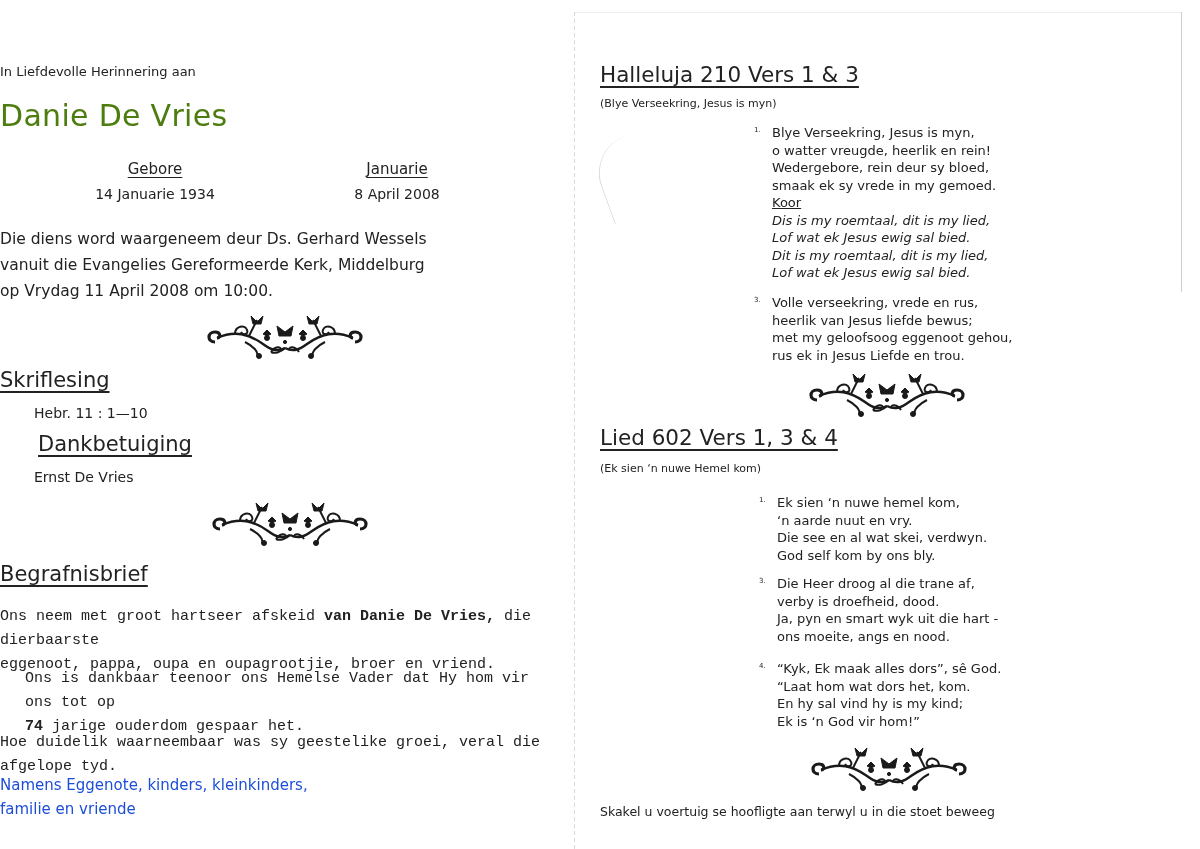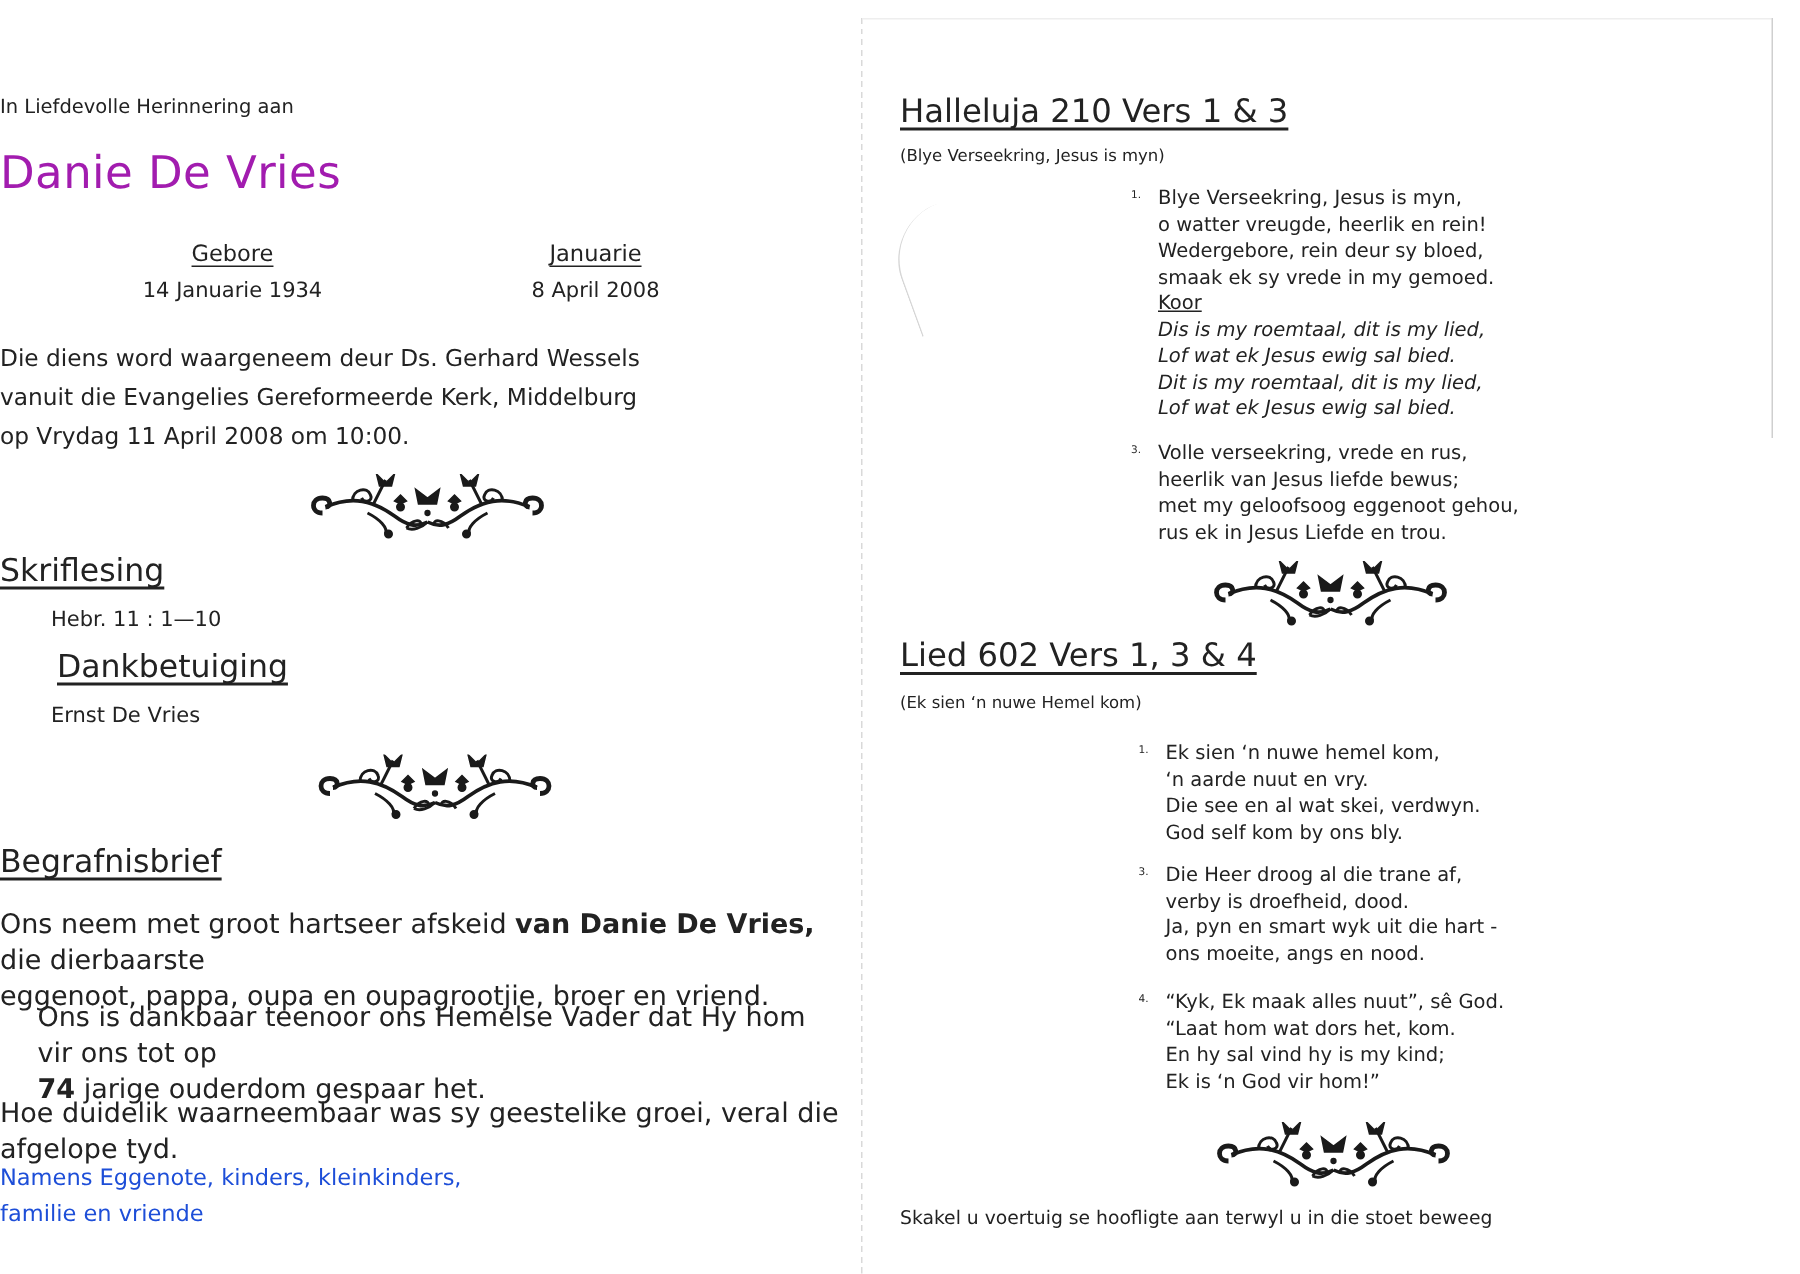--- a/index.html
+++ b/index.html
@@ -26,37 +26,37 @@
     background: #cfcfcf;
   }
   .top-edge {
     position: absolute; left: 575px; top: 12px; width: 606px; height: 1px;
     background: #eeeeee;
   }
   .center { text-align: left; position: absolute; left: 0; right: 0; }
 
   
   .intro { top: 64px; font-size: 13px; }
-  .name { top: 98px; font-size: 30px; color: #a21caf; letter-spacing: 0.3px; }
+  .name { top: 98px; font-size: 30px; color: #4d7c0f; letter-spacing: 0.3px; }
   .dates { position: absolute; top: 160px; left: 0; width: 560px; }
   .date-col { position: absolute; text-align: center; width: 240px; }
   .date-col.born { left: 35px; }
   .date-col.died { left: 277px; }
   .date-head { font-size: 15px; text-decoration: underline; text-underline-offset: 3px; }
   .date-val { font-size: 14px; margin-top: 8px; }
   .service { top: 226px; font-size: 15.5px; line-height: 26px; }
   .orn { position: absolute; }
   .section-title { font-size: 21px; text-decoration: underline; text-underline-offset: 4px; text-decoration-thickness: 1.5px; }
   .section-sub { font-size: 14px; margin-left: 34px; }
   .s1 { top: 368px; }
   .s1sub { top: 405px; }
   .s2 { top: 432px; padding-left: 38px; }
   .s2sub { top: 469px; }
   .s3 { top: 562px; }
-  .para { font-size: 18px; line-height: 24px; }
+  .para { font-size: 15px; line-height: 24px; font-family: Liberation Mono, monospace; }
   .p1 { top: 605px; }
   .p2 { top: 667px; padding-left: 25px; }
   .p3 { top: 731px; }
   .closing { top: 773px; font-size: 15px; line-height: 24px; color: #1d4ed8; }
   b { font-weight: bold; }
 
   
   .hymn-title { font-size: 21.5px; text-decoration: underline; text-underline-offset: 4px; text-decoration-thickness: 1.5px; }
   .hymn-sub { font-size: 11px; }
   .verse { position: absolute; font-size: 13px; line-height: 17.5px; }
@@ -214,21 +214,21 @@
   <div class="verse" style="left:177px; top:575px;">
     <span class="vnum">3.</span>
     <div>Die Heer droog al die trane af,</div>
     <div>verby is droefheid, dood.</div>
     <div>Ja, pyn en smart wyk uit die hart -</div>
     <div>ons moeite, angs en nood.</div>
   </div>
 
   <div class="verse" style="left:177px; top:660px;">
     <span class="vnum">4.</span>
-    <div>“Kyk, Ek maak alles nuut”, sê God.</div>
+    <div>“Kyk, Ek maak alles dors”, sê God.</div>
     <div>“Laat hom wat dors het, kom.</div>
     <div>En hy sal vind hy is my kind;</div>
     <div>Ek is ‘n God vir hom!”</div>
   </div>
 
   <svg class="orn" style="left:203px; top:748px;" width="172" height="44" viewBox="0 0 160 44">
       <use href="#ornament-shape"></use>
     </svg>
 
   <div class="center footer-note" style="top:804px; left:0; width:580px;">Skakel u voertuig se hoofligte aan terwyl u in die stoet beweeg</div>

